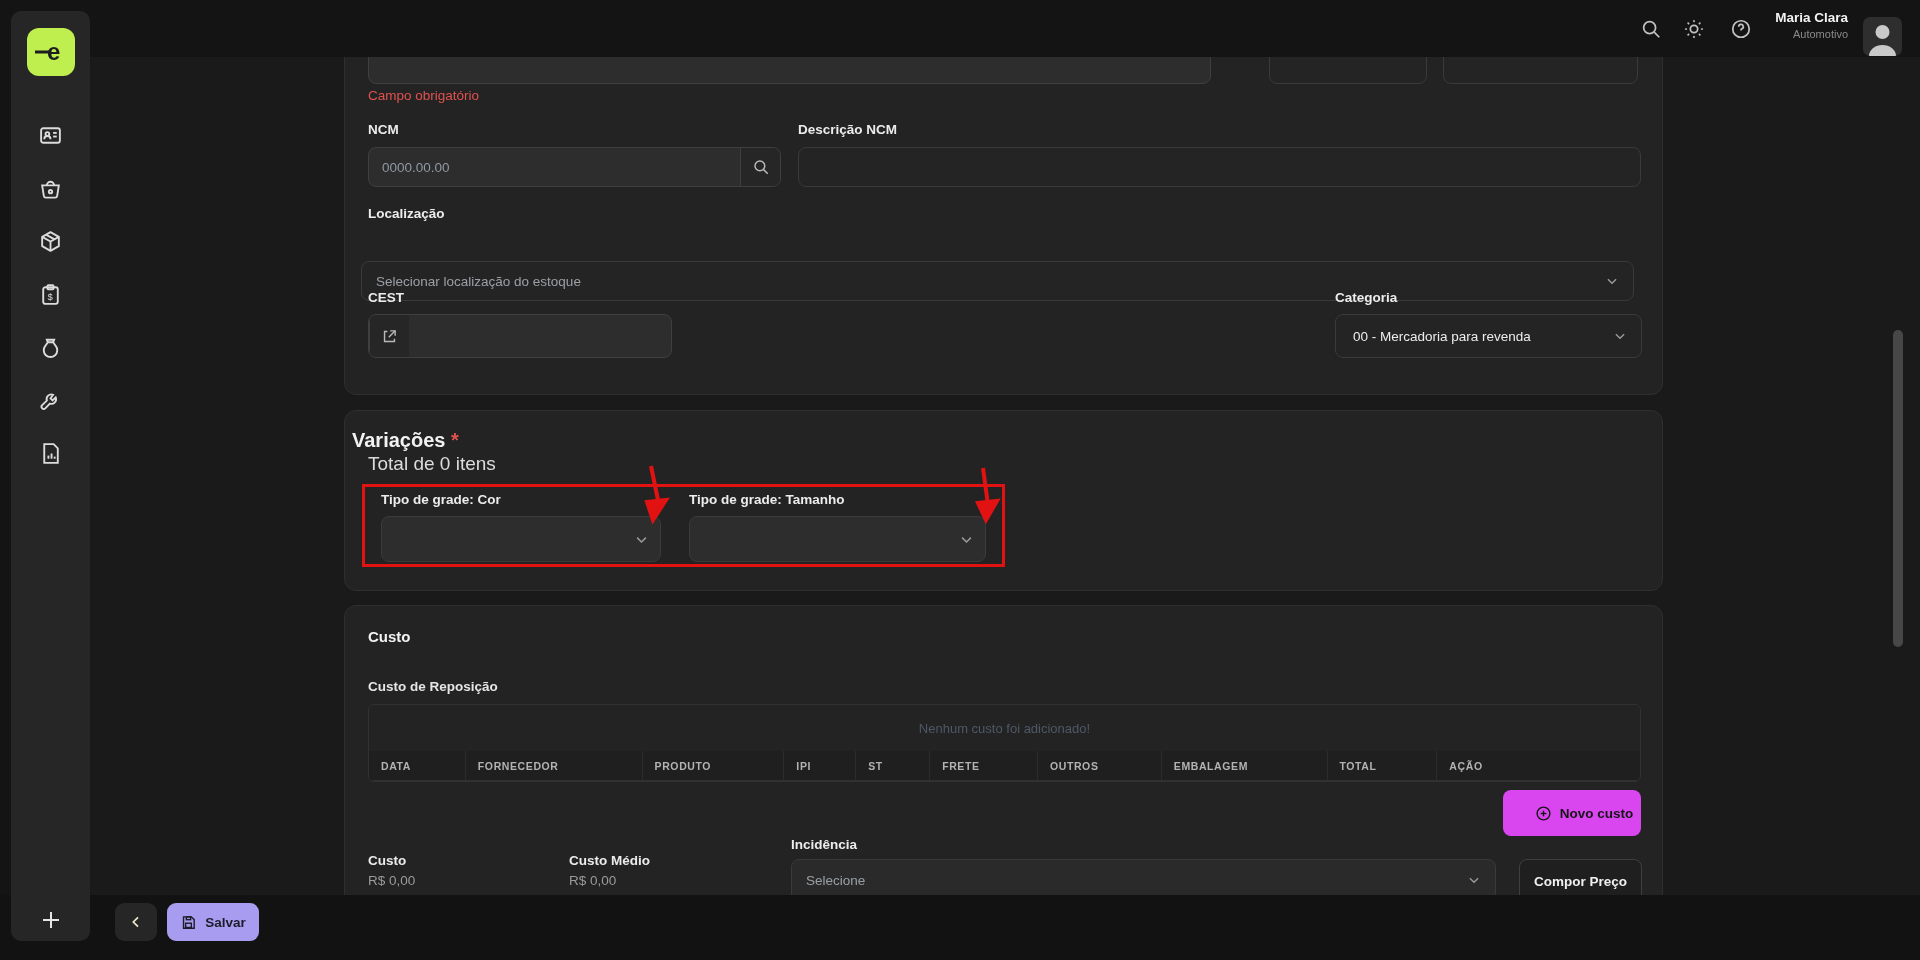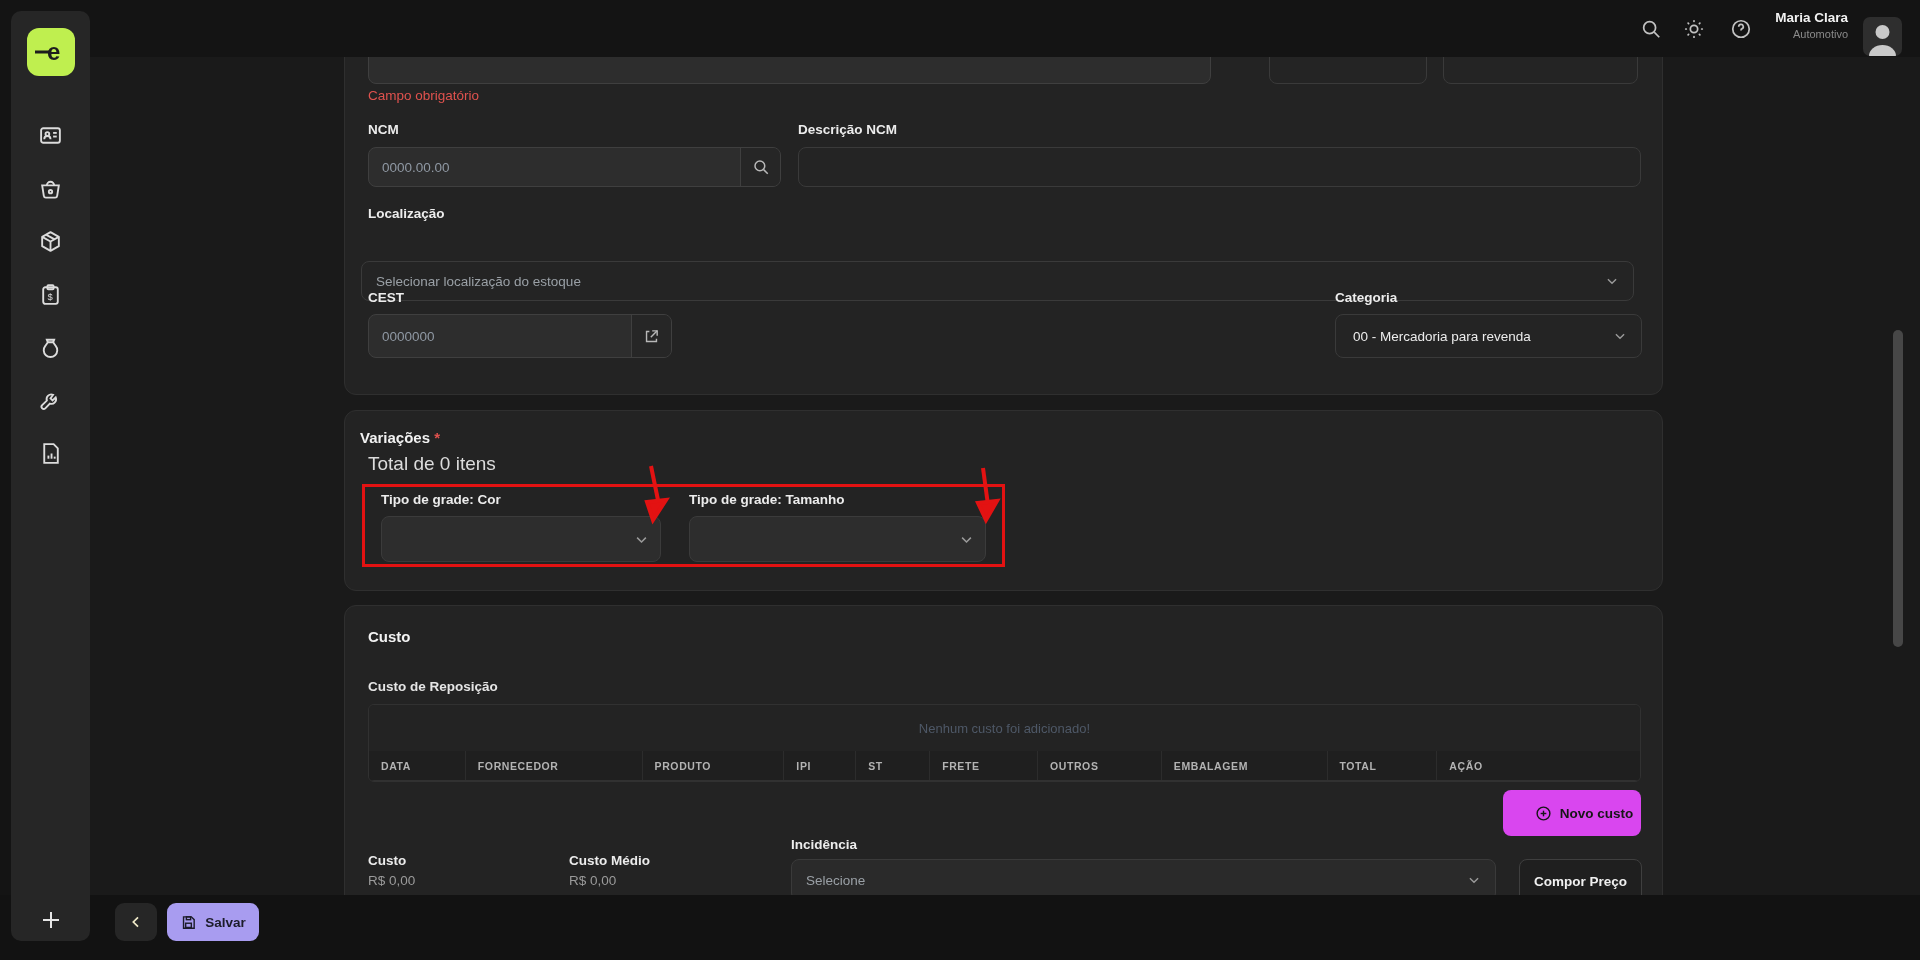--- a/index.html
+++ b/index.html
@@ -49,21 +49,21 @@
 
   .select-box { position:absolute; background:#242424; border:1px solid #3a3a3a; border-radius:8px;
     display:flex; align-items:center; justify-content:space-between; padding:0 14px;
     font-size:13.5px; color:#9aa0a6; cursor:pointer; }
   .select-box.filled { color:#ececec; }
   .chevron { width:14px; height:14px; color:#9a9a9a; flex:0 0 auto; }
 
   #required-error { position:absolute; left:23px; top:107px; font-size:13.5px; color:#e0524e; }
 
   
-  #var-title { position:absolute; left:15px; top:18px; font-size:15px; font-weight:bold; color:#f2f2f2; }
+  #var-title { position:absolute; left:7px; top:18px; font-size:20px; font-weight:bold; color:#f2f2f2; }
   #var-title .req { color:#e0524e; font-weight:bold; }
   #var-total { position:absolute; left:23px; top:42px; font-size:19px; color:#dcdcdc; }
   #red-box { position:absolute; left:17px; top:73px; width:643px; height:83px;
     border:3px solid #e31212; z-index:30; pointer-events:none; }
   .grade-label { position:absolute; top:81px; font-size:13.5px; font-weight:bold; color:#ececec; }
   .grade-select { position:absolute; top:105px; height:46px; background:#2d2d2d;
     border:1px solid #3b3b3b; border-radius:8px; display:flex; align-items:center;
     justify-content:flex-end; padding:0 12px; cursor:pointer; }
 
   
@@ -143,21 +143,20 @@
       <span>Selecionar localização do estoque</span>
       <span class="chevron">
         <svg width="14" height="14" viewBox="0 0 24 24" fill="none" stroke="currentColor" stroke-width="2.4">
           <polyline points="5,9 12,16 19,9"></polyline>
         </svg>
       </span>
     </div>
 
     <div class="field-label" style="left:23px; top:309px;">CEST</div>
     <div class="input-box" style="left:23px; top:333px; width:304px; height:44px;">
-      <input type="text" placeholder="0000000" style="">
       <span class="input-addon">
         <span>
           <svg width="17" height="17" viewBox="0 0 24 24" fill="none" stroke="currentColor" stroke-width="2">
             <path d="M9 5 H5 V19 H19 V15"></path>
               <polyline points="13,4 20,4 20,11"></polyline>
               <line x1="20" y1="4" x2="11" y2="13"></line>
           </svg>
         </span>
       </span>
     </div>

